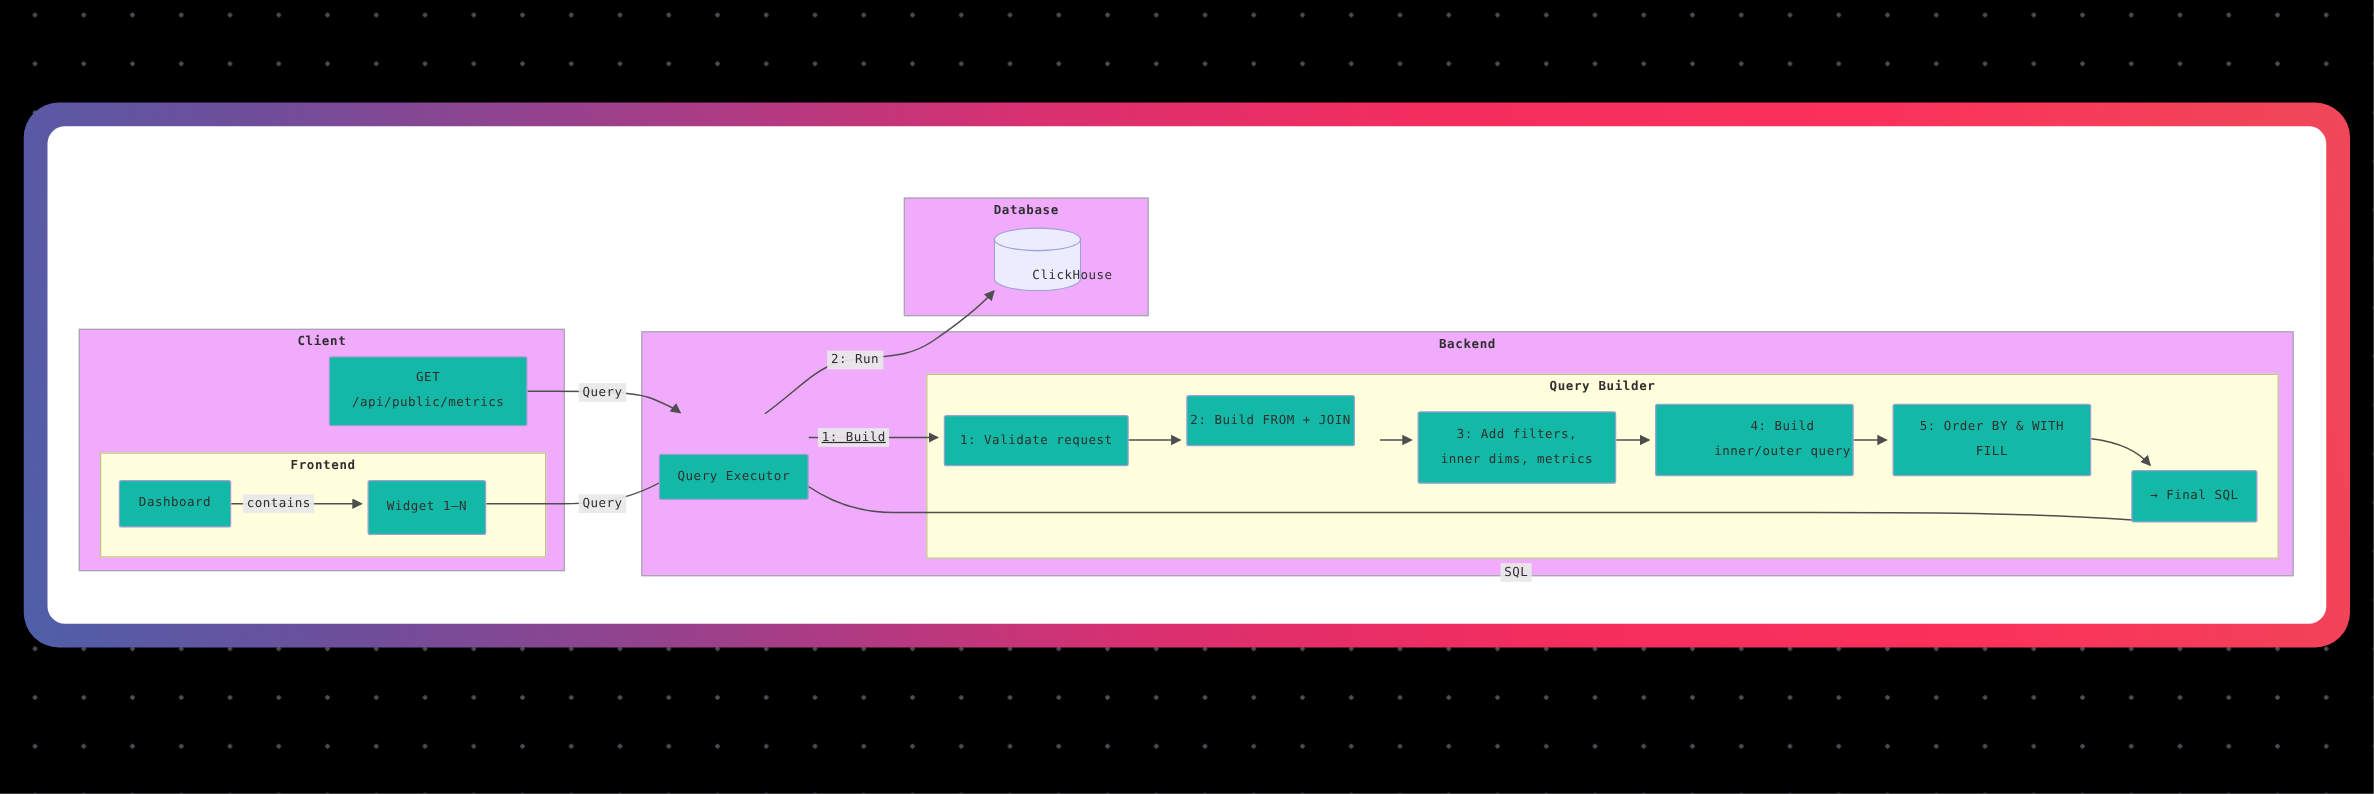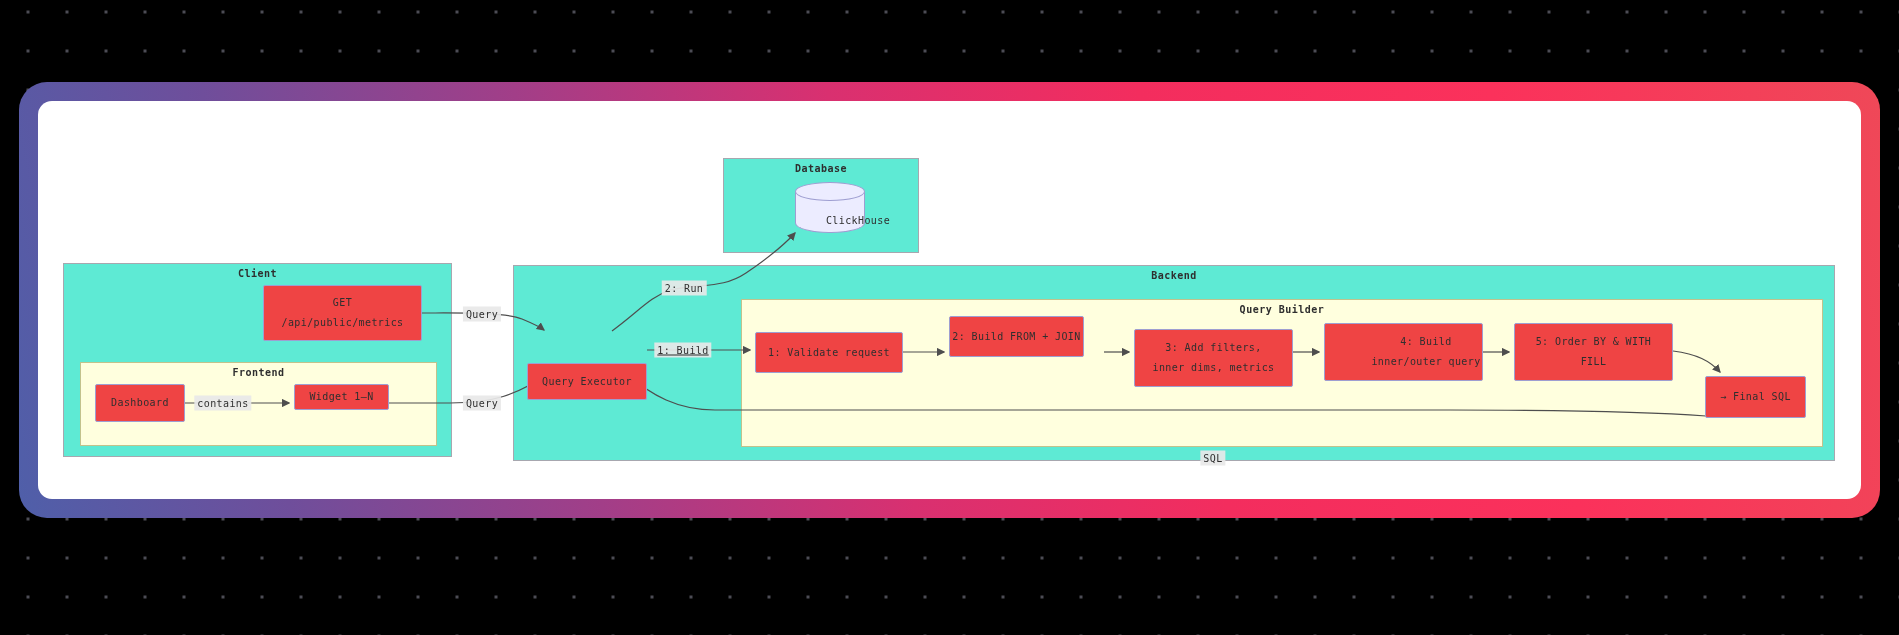--- a/index.html
+++ b/index.html
@@ -14,29 +14,29 @@
   .gradient-card{
     position:absolute;left:19px;top:82px;width:1861px;height:436px;
     border-radius:28px;
     background:linear-gradient(78deg,#4f5fa9 0%,#6f4e9b 14%,#a23e88 30%,#d93070 46%,#f32d5e 62%,#fb315b 80%,#ef4858 100%);
   }
   .white-card{
     position:absolute;left:19px;top:19px;right:19px;bottom:19px;
     background:#ffffff;border-radius:14px;
   }
   .diagram{position:absolute;left:0;top:0;width:1899px;height:635px;}
-  .cluster{position:absolute;box-sizing:border-box;border:1px solid #a7a7af;background:#5eead4;}
+  .cluster{position:absolute;box-sizing:border-box;border:1px solid #a7a7af;background:#f0abfc;}
   .cluster.yellow{background:#ffffde;border-color:#c2c28c;}
   .cluster-label{
     position:absolute;top:4px;left:0;right:0;text-align:center;
     font-size:10px;font-weight:700;color:#2f2f2f;letter-spacing:0.5px;
   }
   .node{
     position:absolute;box-sizing:border-box;
-    background:#ef4444;border:1px solid #9e9ed1;border-radius:2px;
+    background:#14b8a6;border:1px solid #9e9ed1;border-radius:2px;
     display:flex;align-items:center;justify-content:center;
     text-align:center;font-size:10px;line-height:20px;color:#2f2f2f;
     white-space:pre-line;letter-spacing:0.4px;
   }
   .edges{position:absolute;left:0;top:0;pointer-events:none;}
   .edge-label{
     position:absolute;transform:translate(-50%,-50%);
     background:rgba(232,232,232,0.92);color:#2f2f2f;
     font-size:10px;line-height:13px;padding:1px 3px;letter-spacing:0.4px;
     white-space:nowrap;
@@ -114,21 +114,21 @@
 
   <div class="cylinder">
     <div class="cyl-body"></div>
     <div class="cyl-top"></div>
     <div class="cyl-label">ClickHouse</div>
   </div>
 
   <div class="node" style="left:263px;top:285px;width:159px;height:56px;">GET
 /api/public/metrics</div>
   <div class="node" style="left:95px;top:384px;width:90px;height:38px;">Dashboard</div>
-  <div class="node" style="left:294px;top:384px;width:95px;height:26px;">Widget 1–N</div>
+  <div class="node" style="left:294px;top:384px;width:95px;height:44px;">Widget 1–N</div>
   <div class="node" style="left:527px;top:331px;width:120px;height:37px;margin-top:32px;">Query Executor</div>
   <div class="node" style="left:755px;top:332px;width:148px;height:41px;">1: Validate request</div>
   <div class="node" style="left:949px;top:316px;width:135px;height:41px;">2: Build FROM + JOIN</div>
   <div class="node" style="left:1134px;top:329px;width:159px;height:58px;">3: Add filters,
 inner dims, metrics</div>
   <div class="node" style="left:1324px;top:323px;width:159px;height:58px;padding-left:45px;">4: Build
 inner/outer query</div>
   <div class="node" style="left:1514px;top:323px;width:159px;height:58px;">5: Order BY &amp; WITH
 FILL</div>
   <div class="node" style="left:1705px;top:376px;width:101px;height:42px;">→ Final SQL</div>

